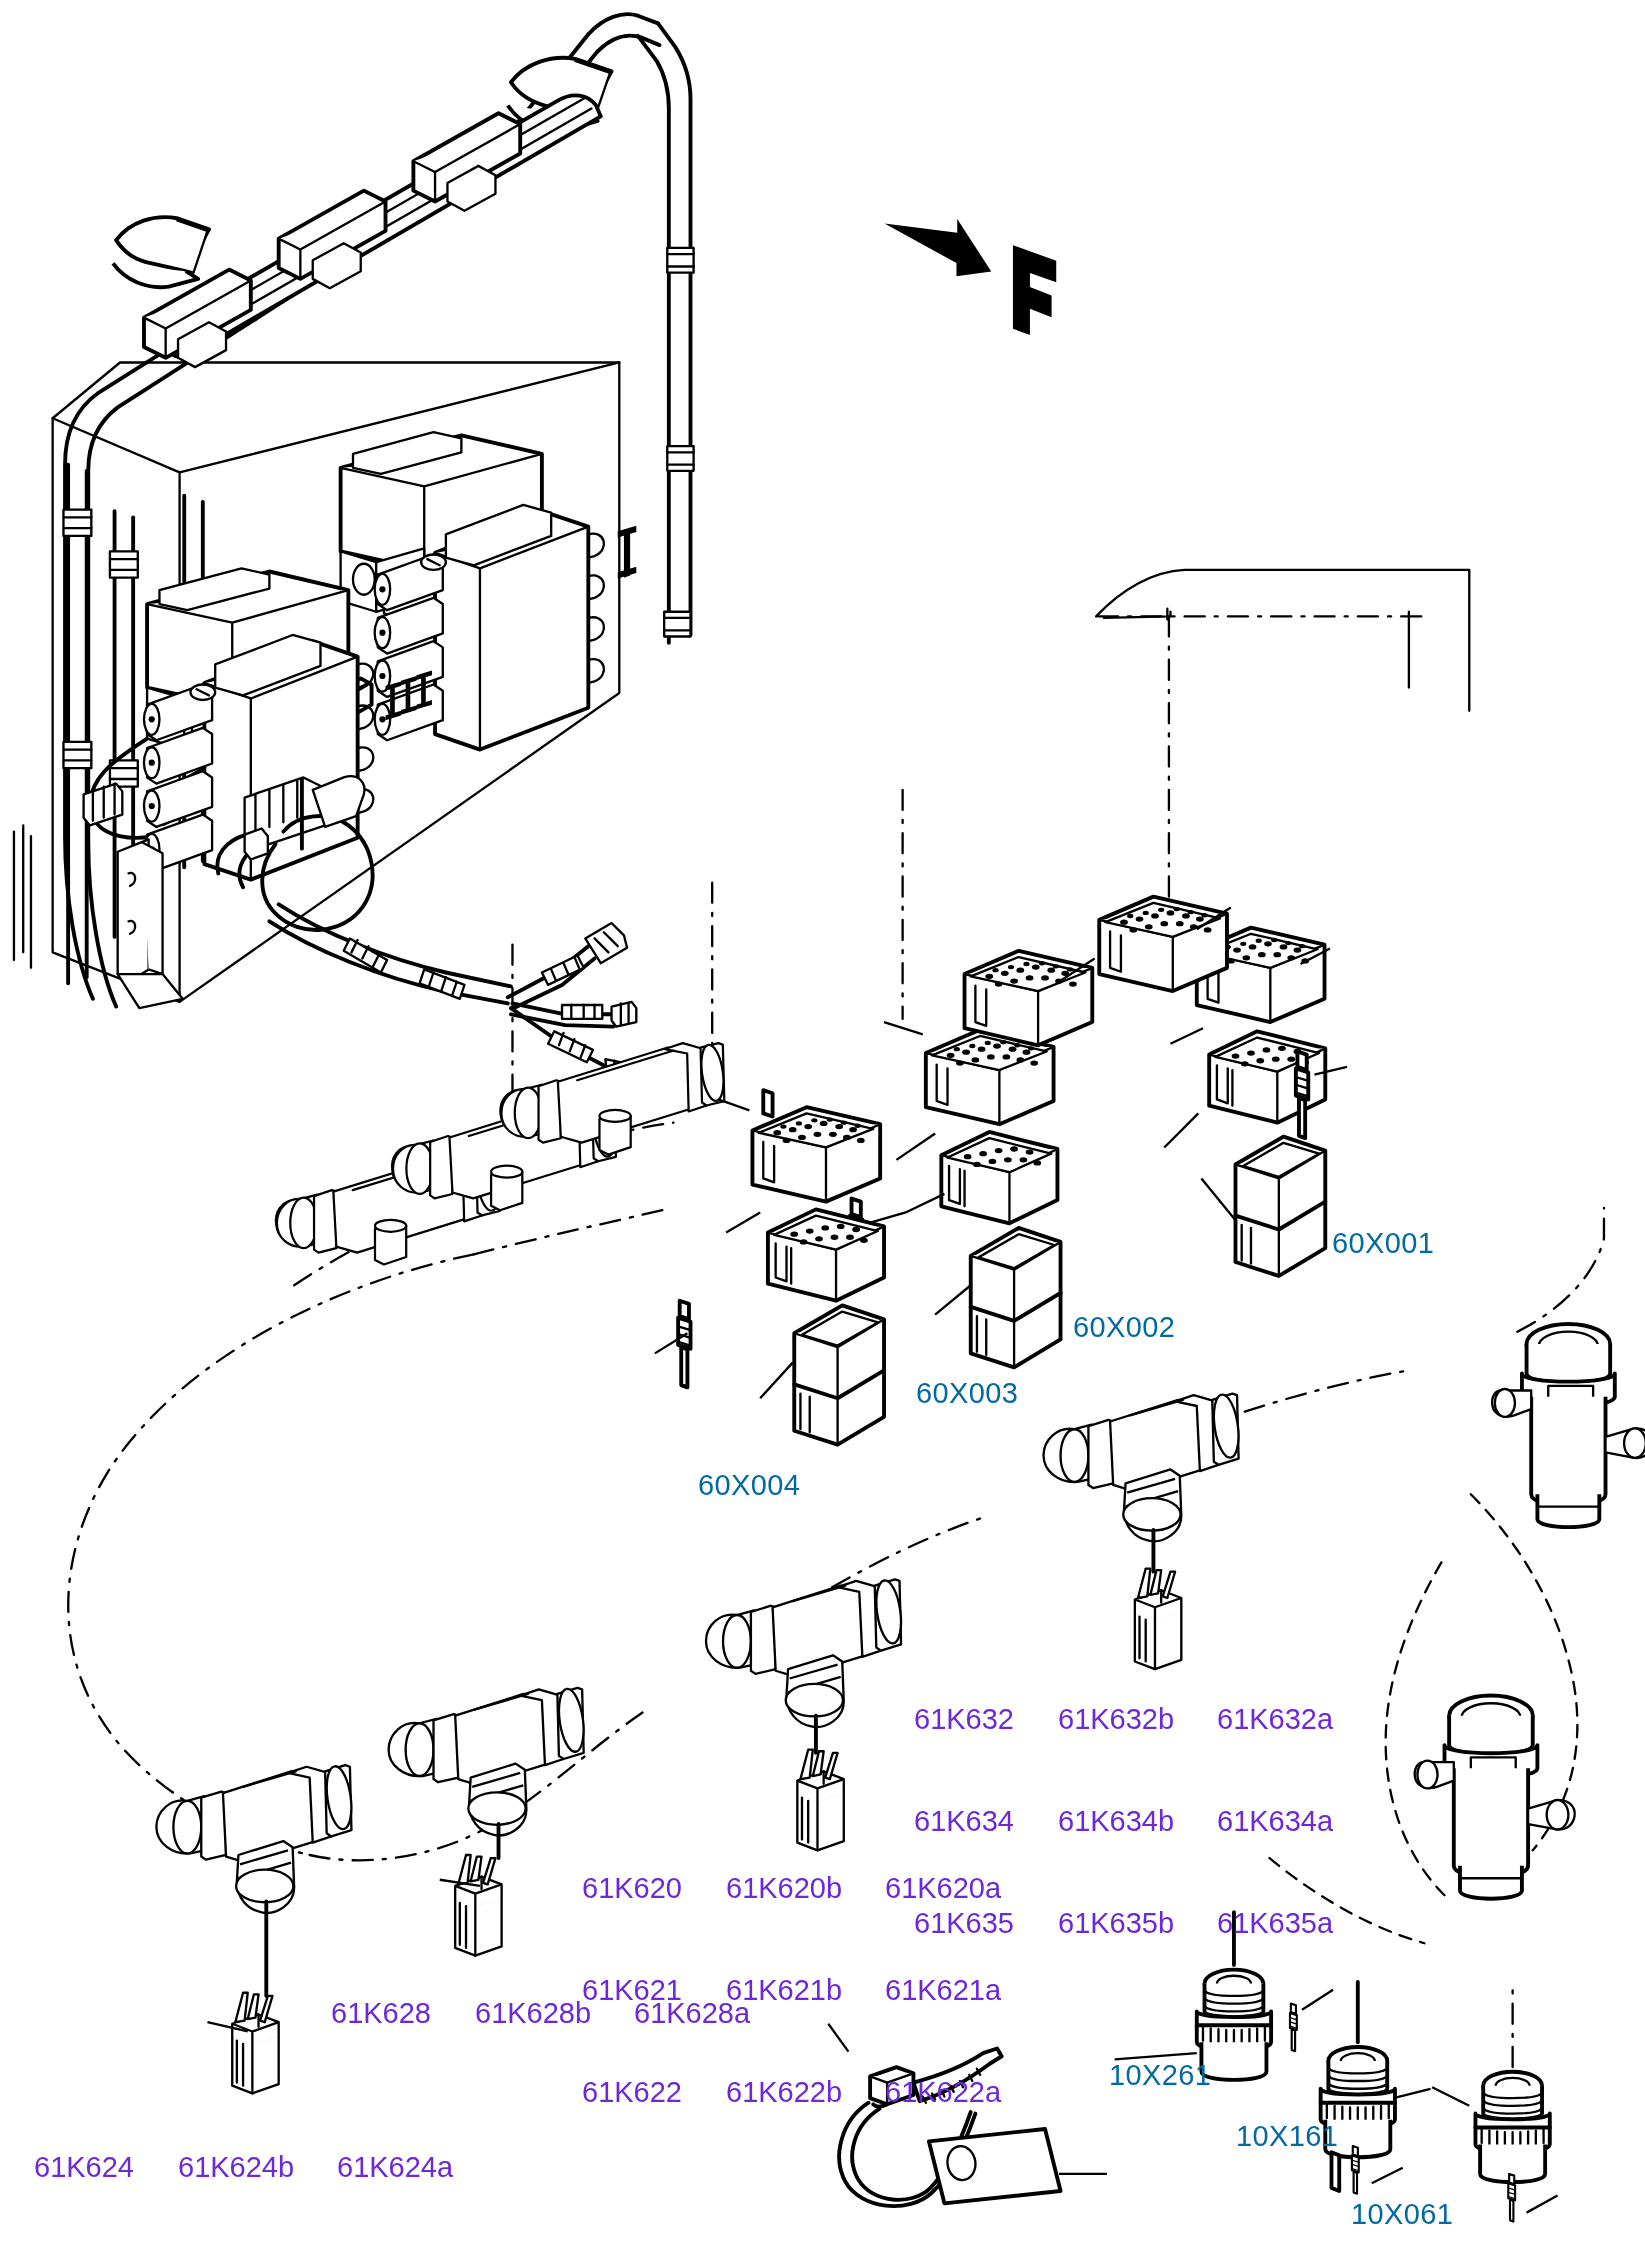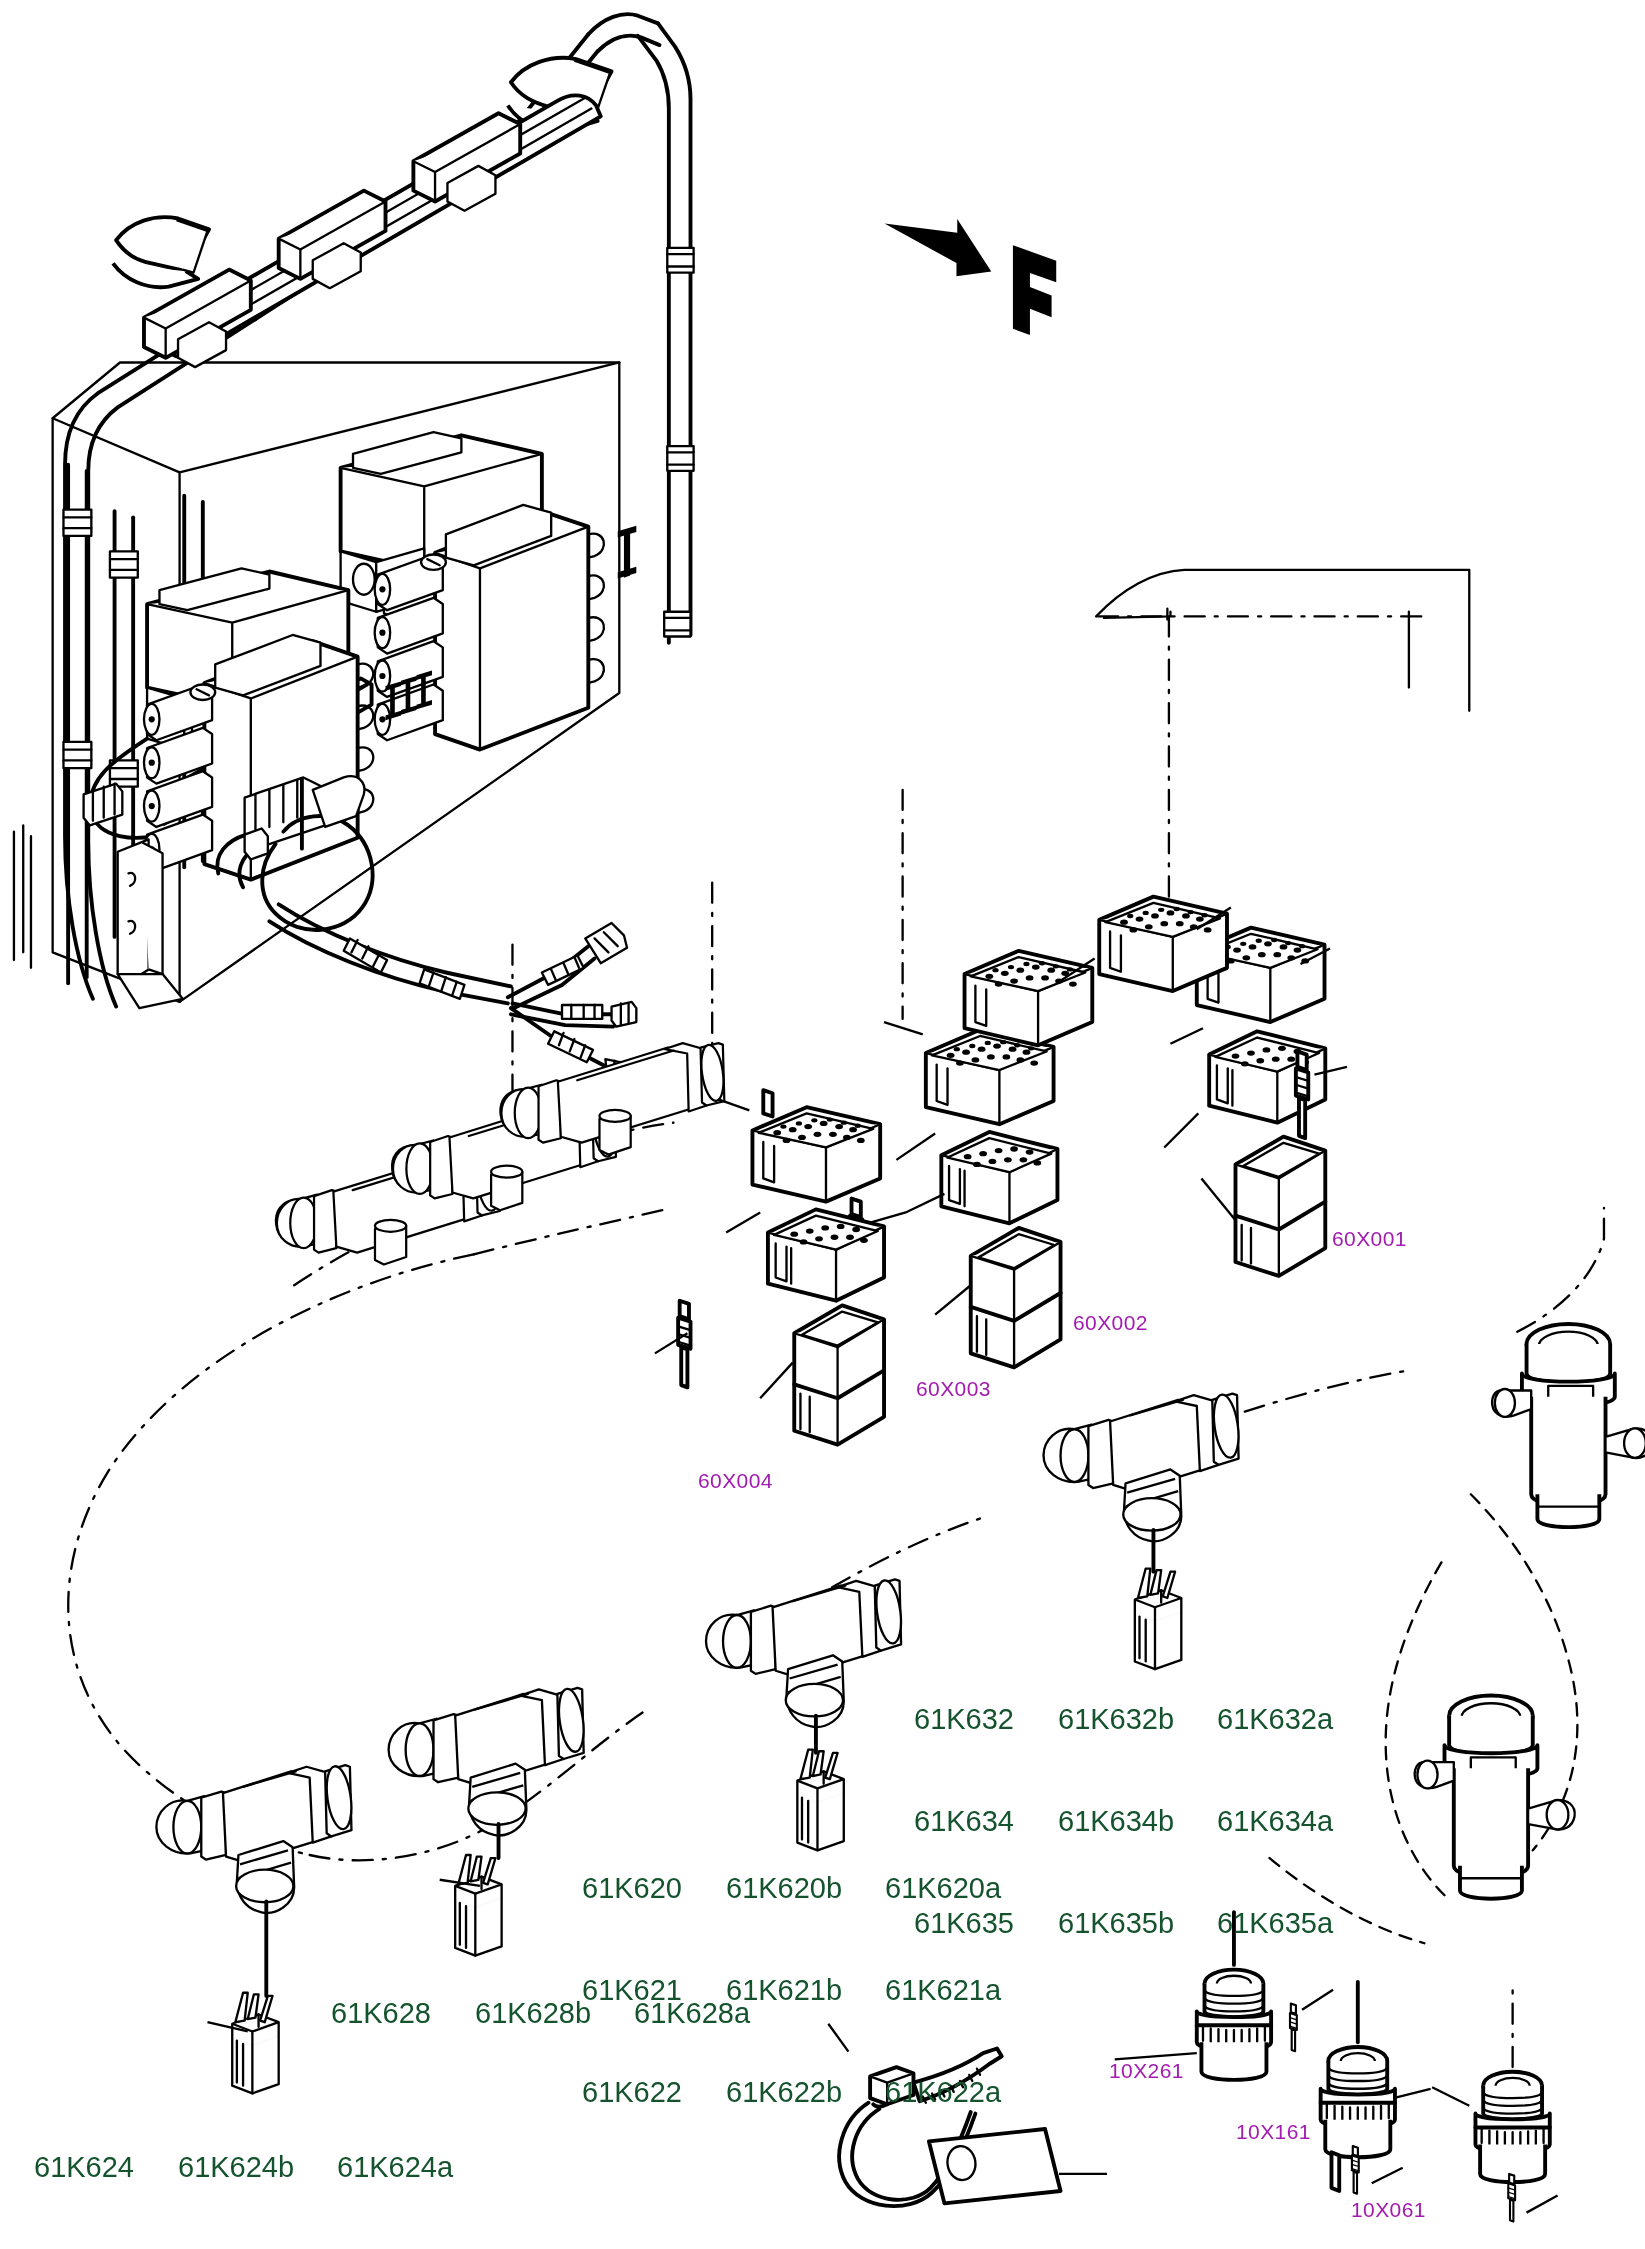--- a/index.html
+++ b/index.html
@@ -1,20 +1,20 @@
 <!DOCTYPE html>
 <html style="font-size:12.4px"><head>
 <meta charset="utf-8">
 <style>
   html,body{margin:0;padding:0;background:#fff;}
   body{font-family:"Liberation Sans", sans-serif;}
   #sheet{position:relative;width:1645px;height:2250px;background:#fff;overflow:hidden;}
   #sheet svg{position:absolute;left:0;top:0;}
-  .lbl{position:absolute;font-family:"Liberation Sans", sans-serif;font-size:21px;color:#a21caf;white-space:pre;letter-spacing:0.4px;}
-  .plist{position:absolute;font-family:"Liberation Sans", sans-serif;font-size:29px;color:#14532d;white-space:pre;}
+  .lbl{position:absolute;font-family:"Liberation Sans", sans-serif;font-size:29px;color:#0369a1;white-space:pre;letter-spacing:0.4px;}
+  .plist{position:absolute;font-family:"Liberation Sans", sans-serif;font-size:29px;color:#6d28d9;white-space:pre;}
   .plist .row{display:flex;}
   .plist .c{display:inline-block;}
   .c0{width:144px;}
   .c1{width:159px;}
   .c2{width:139px;}
   .rowgap{line-height:36px;}
 </style>
 </head>
 <body>
 

